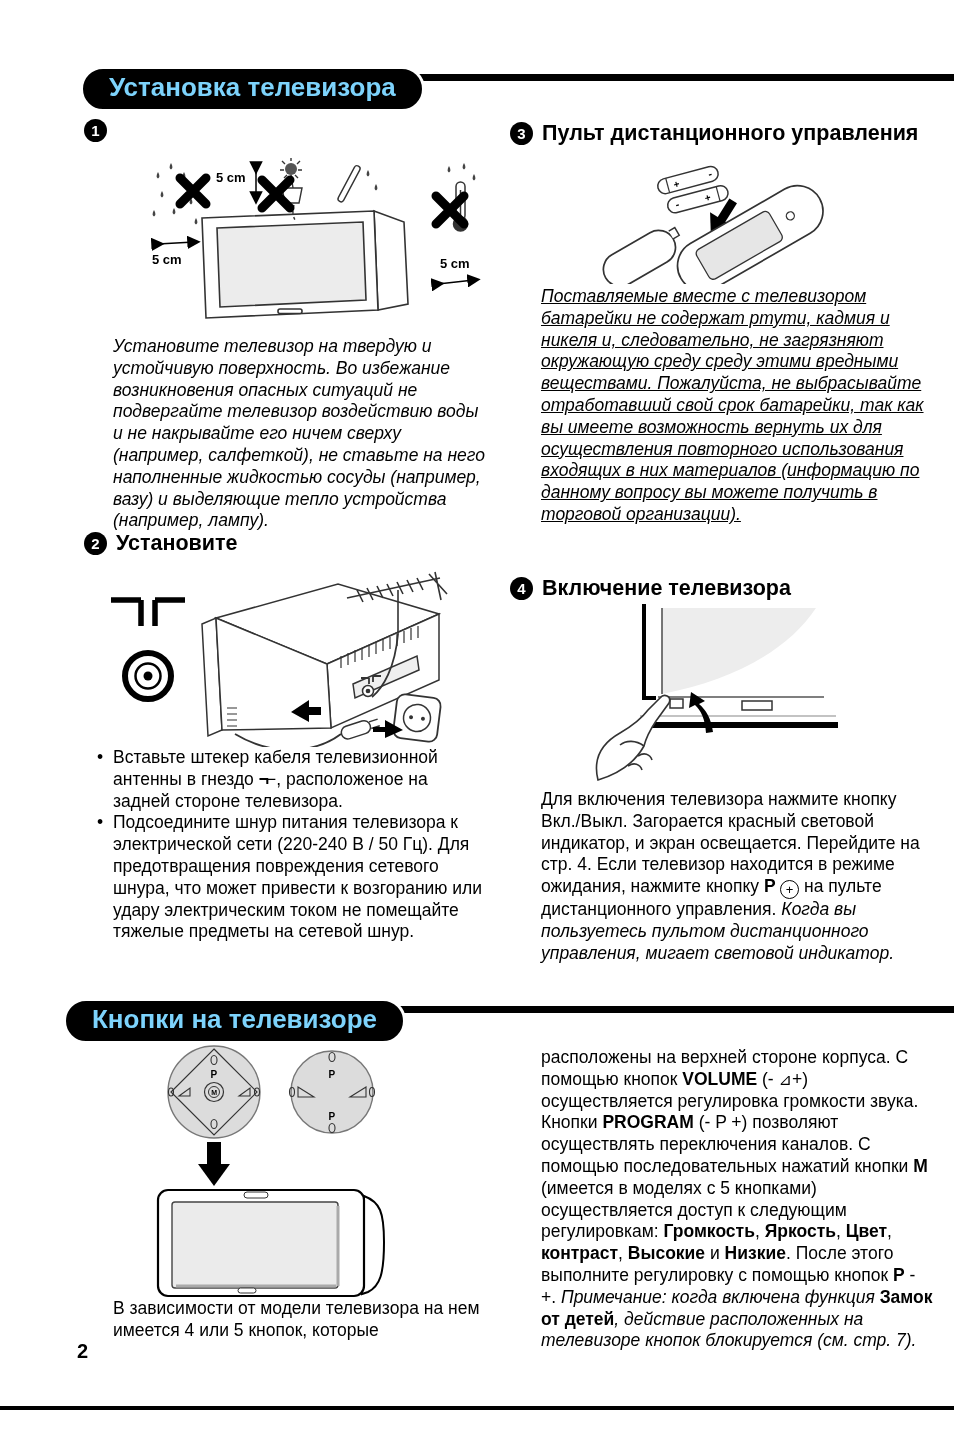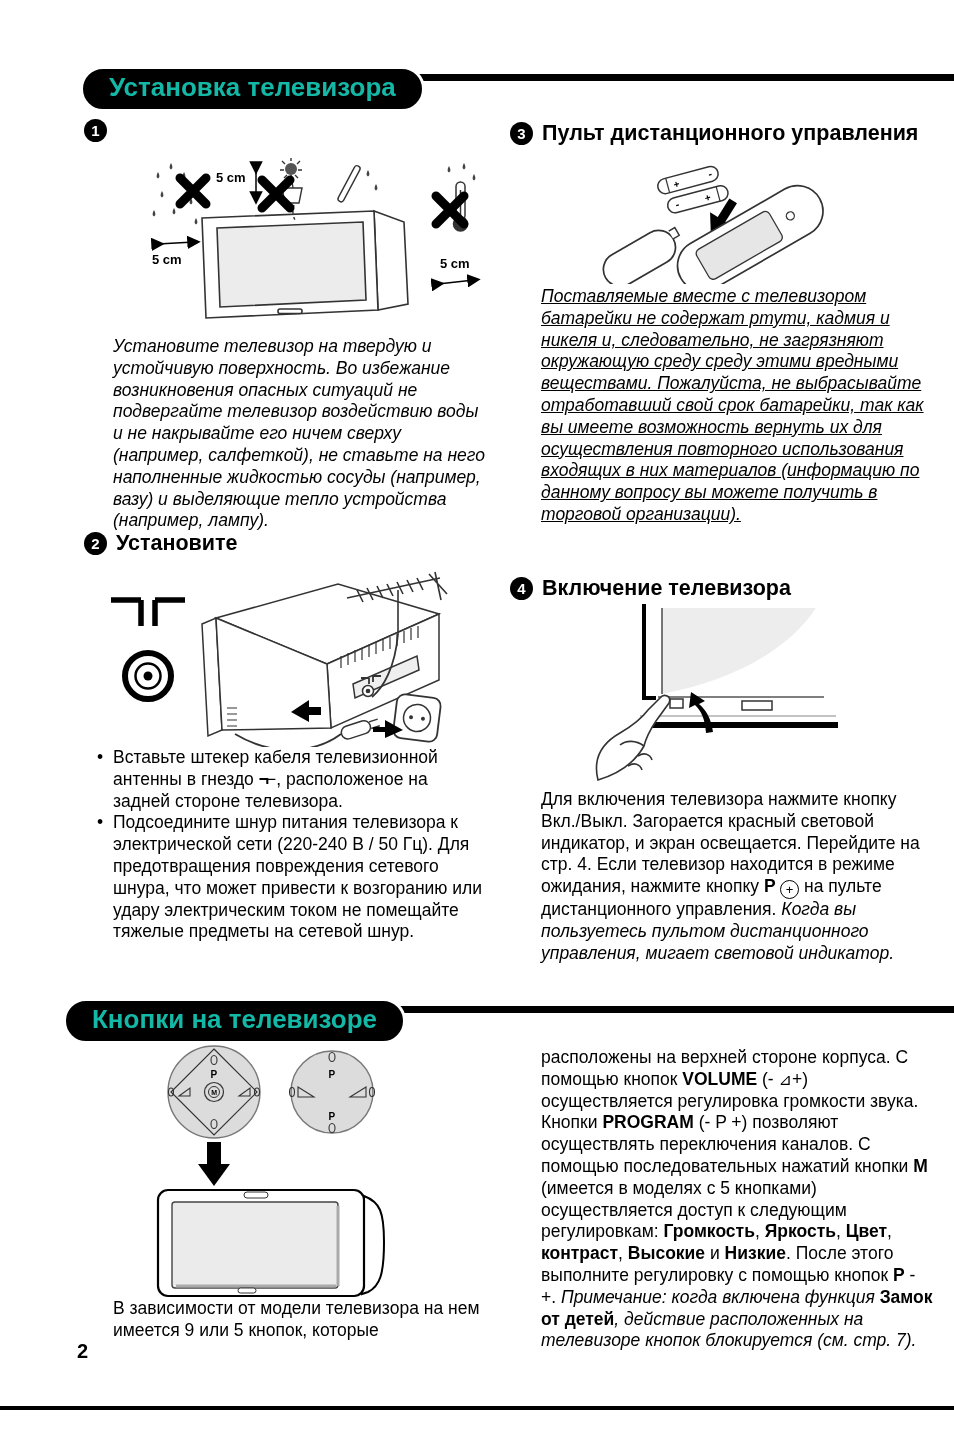--- a/index.html
+++ b/index.html
@@ -1,19 +1,19 @@
 <!DOCTYPE html>
 <html><head>
 <meta charset="utf-8">
 <style>
   html,body{margin:0;padding:0;background:#fff;}
   .page{position:relative;width:954px;height:1433px;background:#fff;overflow:hidden;
         font-family:"Liberation Sans",sans-serif;color:#000;}
   .banner-rule{position:absolute;height:7px;background:#000;right:0;}
-  .banner-pill{position:absolute;background:#000;color:#14b8a6;font-weight:bold;font-size:26px;
+  .banner-pill{position:absolute;background:#000;color:#7dd3fc;font-weight:bold;font-size:26px;
         line-height:1.15;padding:4px 26px 6px 26px;border-radius:26px;border:3px solid #fff;
         white-space:nowrap;}
   .sec-head{position:absolute;display:flex;align-items:center;gap:9px;font-size:21.5px;
         font-weight:bold;white-space:nowrap;}
   .num-circle{width:23px;height:23px;border-radius:50%;background:#000;color:#fff;
         display:inline-flex;align-items:center;justify-content:center;font-size:15px;
         font-weight:bold;flex:none;}
   .para{position:absolute;font-size:17.5px;line-height:21.8px;text-align:left;}
   .italic{font-style:italic;text-decoration:underline;}
   .seg-b{font-weight:bold;}
@@ -296,20 +296,20 @@
         <path d="M216 156 C232 162 236 172 236 202 C236 234 232 246 220 252 L214 254 Z" fill="#fff" stroke="#000" stroke-width="2"></path>
         <rect x="10" y="150" width="206" height="106" rx="10" fill="#fff" stroke="#000" stroke-width="2.2"></rect>
         <rect x="24" y="162" width="166" height="86" rx="3" fill="#ebebeb" stroke="#444" stroke-width="1.4"></rect>
         <path d="M190 166 V246 M28 246 H188" stroke="#aaa" stroke-width="3" fill="none"></path>
         <rect x="96" y="152" width="24" height="6" rx="3" fill="#fff" stroke="#333" stroke-width="1"></rect>
         <rect x="90" y="248" width="18" height="5" rx="2.5" fill="#fff" stroke="#333" stroke-width="1"></rect>
       </g>
     </svg>
   </div>
 
-  <div class="para" style="left:113px;top:1298px;width:382px;">В зависимости от модели телевизора на нем имеется 9 или 5 кнопок, которые</div>
+  <div class="para" style="left:113px;top:1298px;width:382px;">В зависимости от модели телевизора на нем имеется 4 или 5 кнопок, которые</div>
 
   <div class="para" style="left:541px;top:1047px;width:394px;"><span>расположены на верхней стороне корпуса. С помощью кнопок </span><span class="seg-b">VOLUME</span><span> (- </span><span class="seg-vol">⊿</span><span>+) осуществляется регулировка громкости звука. Кнопки </span><span class="seg-b">PROGRAM</span><span> (- P +) позволяют осуществлять переключения каналов. С помощью последовательных нажатий кнопки </span><span class="seg-b">M</span><span> (имеется в моделях с 5 кнопками) осуществляется доступ к следующим регулировкам: </span><span class="seg-b">Громкость</span><span>, </span><span class="seg-b">Яркость</span><span>, </span><span class="seg-b">Цвет</span><span>, </span><span class="seg-b">контраст</span><span>, </span><span class="seg-b">Высокие</span><span> и </span><span class="seg-b">Низкие</span><span>. После этого выполните регулировку с помощью кнопок </span><span class="seg-b">P</span><span> - +. </span><span class="seg-i">Примечание: когда включена функция </span><span class="seg-b">Замок от детей</span><span class="seg-i">, действие расположенных на телевизоре кнопок блокируется (см. стр. 7).</span></div>
 
   <div class="page-num" style="left:77px;top:1340px;">2</div>
   <div class="bottom-rule" style="top:1406px;"></div>
 
 </div>
 
 </body></html>

